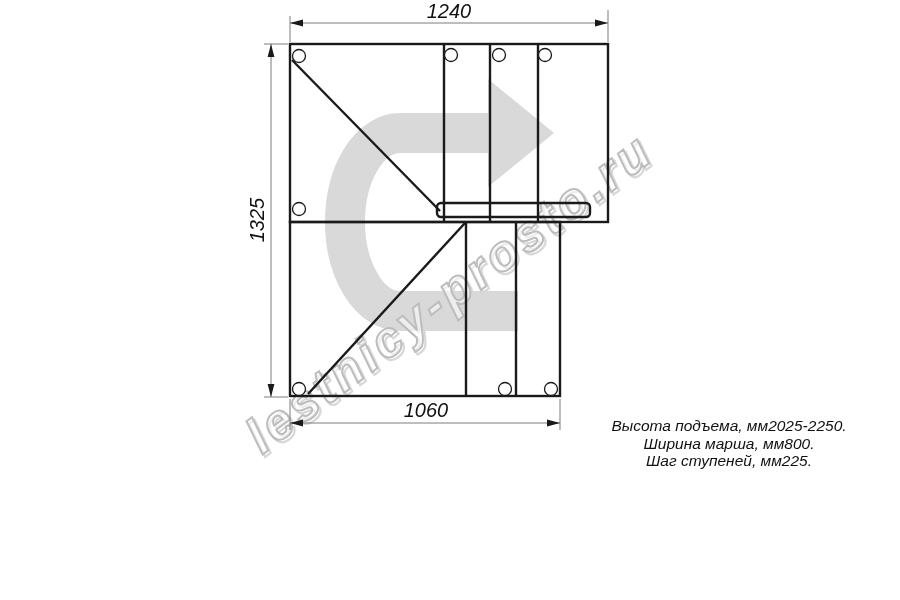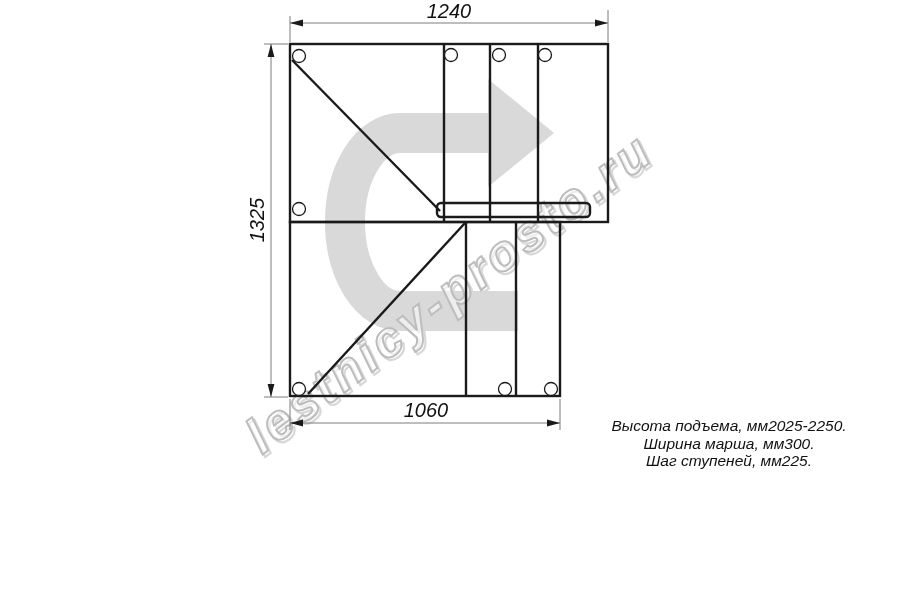--- a/index.html
+++ b/index.html
@@ -130,21 +130,21 @@
     </g>
   </svg>
 
   <div class="spec-table">
     <div class="spec-row">
       <span class="spec-label">Высота подъема, мм</span>
       <span class="spec-value">2025-2250.</span>
     </div>
     <div class="spec-row">
       <span class="spec-label">Ширина марша, мм</span>
-      <span class="spec-value">300.</span>
+      <span class="spec-value">800.</span>
     </div>
     <div class="spec-row">
       <span class="spec-label">Шаг ступеней, мм</span>
       <span class="spec-value">225.</span>
     </div>
   </div>
 
 </div>
 
 </body></html>

